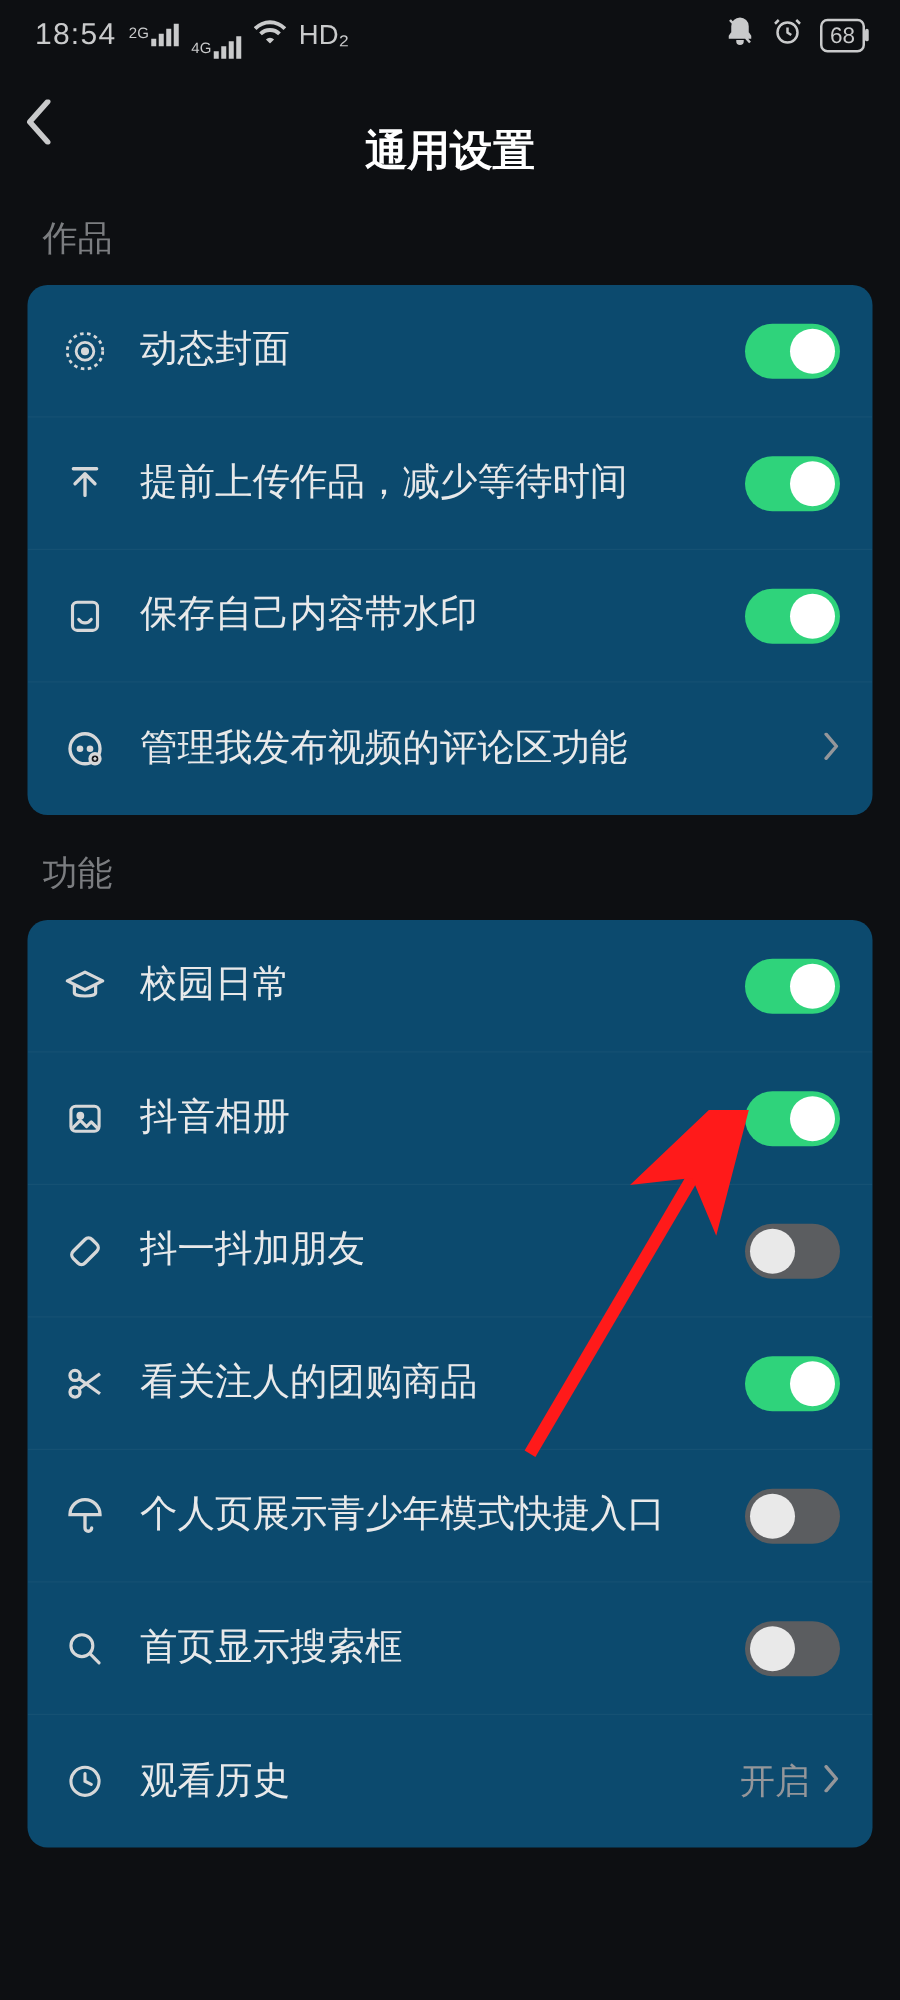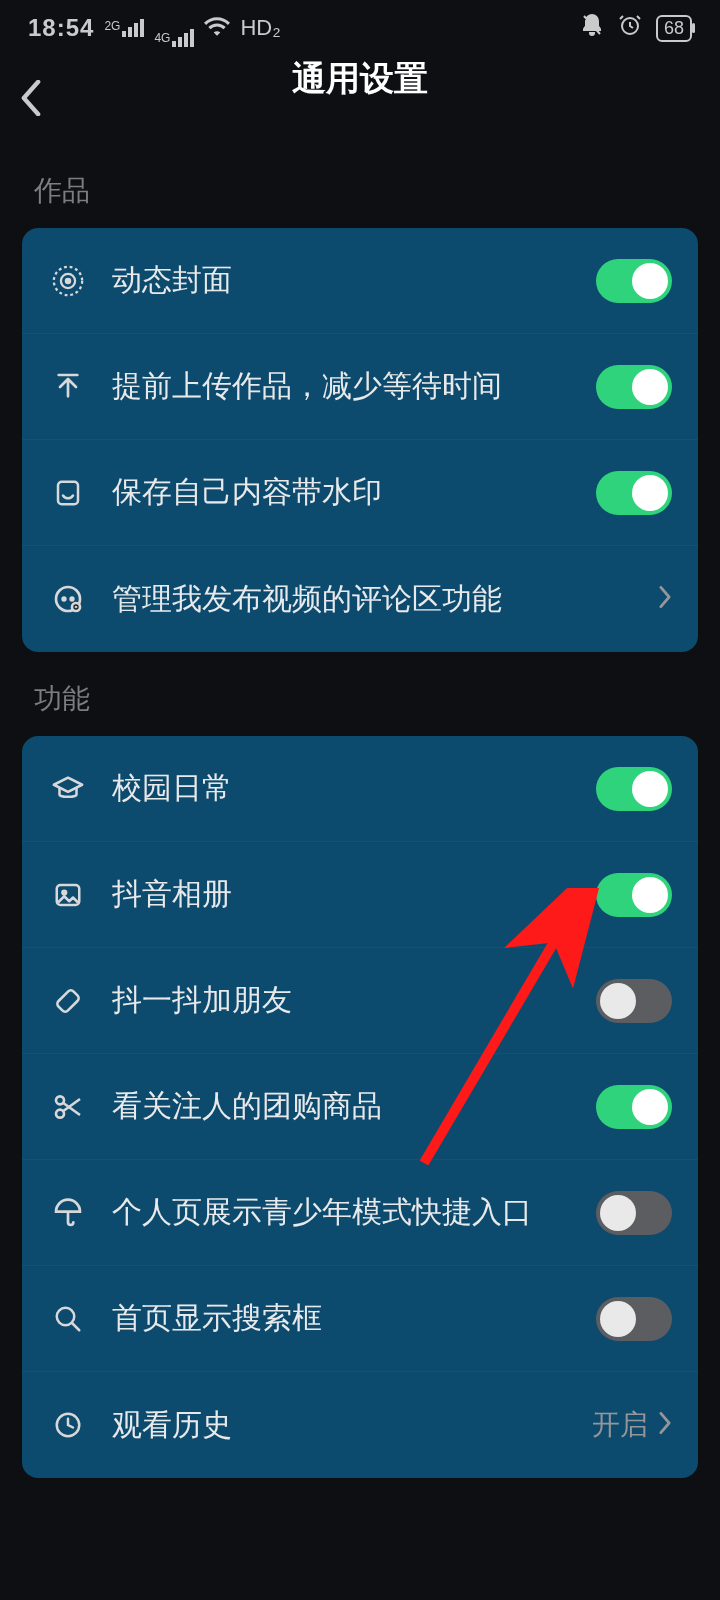--- a/index.html
+++ b/index.html
@@ -17,41 +17,41 @@
     height: 56px;
     display: flex;
     align-items: center;
     justify-content: space-between;
     padding: 0 28px;
     font-size: 24px;
     color: #c9cacb;
   }
   .status-left { display: flex; align-items: center; gap: 10px; }
   .status-right { display: flex; align-items: center; gap: 14px; }
-  .status-time { font-weight: 700; letter-spacing: 1px; }
+  .status-time { font-weight: 400; letter-spacing: 1px; }
   .sig { display:inline-flex; align-items:flex-end; gap:2px; }
   .sig i { width:4px; background:#c9cacb; display:inline-block; }
   .sig i:nth-child(1){height:6px} .sig i:nth-child(2){height:10px}
   .sig i:nth-child(3){height:14px} .sig i:nth-child(4){height:18px}
   .sig-label { font-size:12px; margin-right:2px; vertical-align:top; }
   .wifi-ic { display:inline-block; }
   .battery-box {
     display:inline-flex; align-items:center;
     border:2px solid #c9cacb; border-radius:6px;
     padding:1px 6px; font-size:18px; position:relative;
   }
   .battery-box::after{
     content:""; position:absolute; right:-5px; top:6px;
     width:3px; height:10px; background:#c9cacb; border-radius:2px;
   }
 
   
   .header {
     height: 88px;
-    display:flex; align-items:flex-start; justify-content:center;
+    display:flex; align-items:flex-end; justify-content:center;
     position:relative;
   }
   .back-btn {
     position:absolute; left:20px; top:50%; transform:translateY(-50%);
     color:#c9cacb;
   }
   .page-title { font-size:34px; font-weight:700; color:#fff; }
 
   
   .content { padding: 0 22px; }

